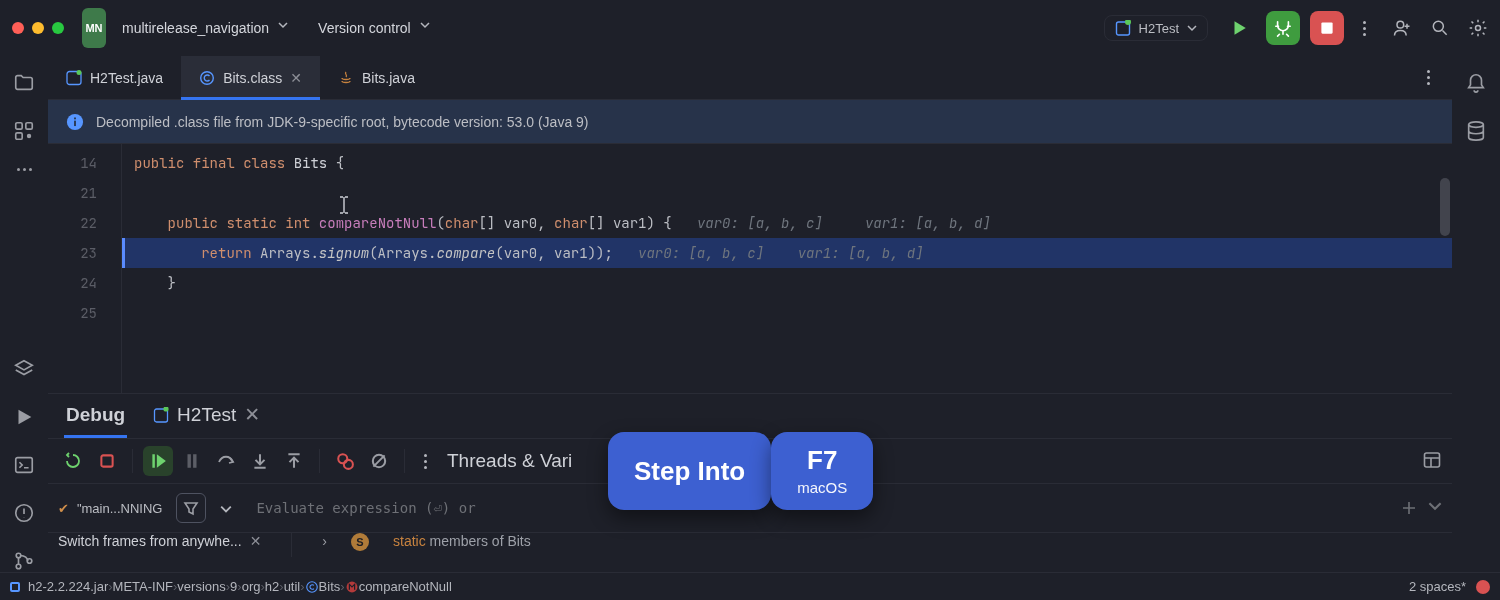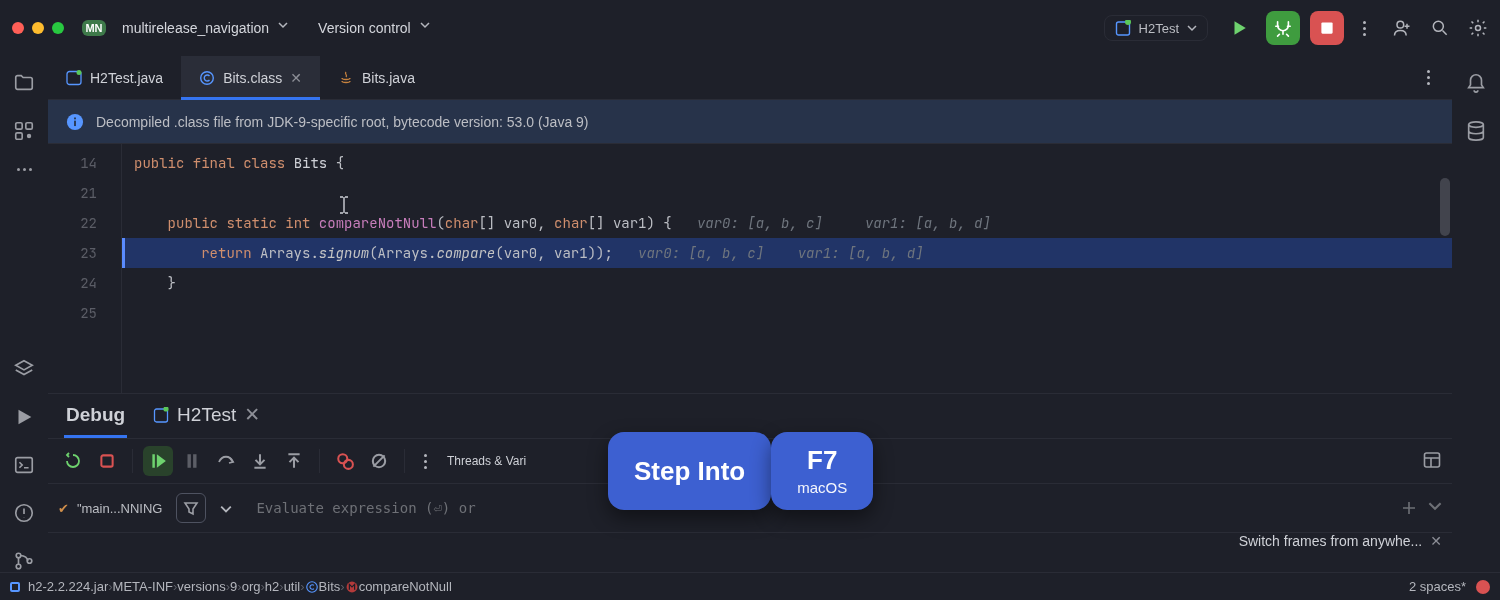--- a/index.html
+++ b/index.html
@@ -42,21 +42,21 @@
     height: 56px;
     display: flex;
     align-items: center;
     padding: 0 12px;
     background: var(--bg);
   }
   .traffic { display:flex; gap:8px; margin-right:18px; }
   .traffic span { width:12px; height:12px; border-radius:50%; display:block; }
   .tr-red{background:#ff5f57;} .tr-yel{background:#febc2e;} .tr-grn{background:#28c840;}
   .proj-badge {
-    width:24px; height:16px; border-radius:6px; background:#3e7a4a; color:#fff;
+    width:24px; height:40px; border-radius:6px; background:#3e7a4a; color:#fff;
     display:flex; align-items:center; justify-content:center; font-size:11px; font-weight:600;
     margin-right:10px;
   }
   .top-group { display:flex; align-items:flex-start; gap:9px; padding:4px 6px; color:#d4d6dc; font-size:14px; }
   .chev { width:10px; height:10px; }
   .chev svg { display:block; }
   .spacer { flex:1; }
   .run-config {
     display:flex; align-items:center; gap:8px; padding:4px 10px;
     border:1px solid var(--border); border-radius:8px; font-size:13px;
@@ -151,42 +151,41 @@
 
   .debug-toolbar {
     height:46px; display:flex; align-items:center; gap:4px; padding:0 10px;
     border-top:1px solid var(--border); border-bottom:1px solid var(--border);
   }
   .dtbtn { width:30px;height:30px; display:flex;align-items:center;justify-content:center;border-radius:6px;}
   .dtbtn svg{width:18px;height:18px;}
   .dtbtn.green{color:#6ed26e;} .dtbtn.red{color:#d95252;} .dtbtn.grey{color:#9b9da4;}
   .dtbtn.resume{background:#29422b;color:#6ed26e;}
   .dt-sep{width:1px;height:24px;background:var(--border);margin:0 6px;}
-  .dt-label{margin-left:8px;font-size:12px;color:#cfd1d7;}
+  .dt-label{margin-left:8px;font-size:19px;color:#cfd1d7;}
   .dt-right{margin-left:auto;color:#9b9da4;}
 
   .debug-body {
     height:48px; display:flex; align-items:center; padding:0 10px; gap:8px;
   }
   .thread-chip {
     display:flex;align-items:center;gap:8px;
   }
   .thread-chip .ok{color:#d08f4b;}
   .filter-btn{
     width:30px;height:30px;border:1px solid #4e5260;border-radius:6px;display:flex;align-items:center;justify-content:center;color:#9b9da4;margin-left:6px;
   }
   .eval {
     flex:1; margin-left:18px; color:#6e7076; font-size:14px; font-family: Menlo, monospace;
   }
   .eval-icons{ display:flex; gap:10px; color:#6e7076; }
 
   .frames-row {
-    height:40px; display:flex; align-items:flex-end; padding:0 10px; gap:24px; border-top:1px solid var(--border);
+    height:40px; display:flex; align-items:flex-start; padding:0 10px; gap:24px; border-top:1px solid var(--border);
     font-size:14px;
-    flex-direction:column;
   }
   .frames-left{display:flex;align-items:center;gap:8px;color:#cfd1d7;}
   .frames-close{color:#8d8f97;}
   .frames-sep{width:1px;height:24px;background:var(--border);margin:0 6px;}
   .s-badge{width:18px;height:18px;border-radius:50%;background:#b07b39;color:#1c1d23;font-size:11px;font-weight:700;display:flex;align-items:center;justify-content:center;}
 
   
   .status {
     height:28px; background:var(--bg); display:flex; align-items:center; padding:0 10px;
     font-size:13px; color:#b4b6bd; border-top:1px solid var(--border);

